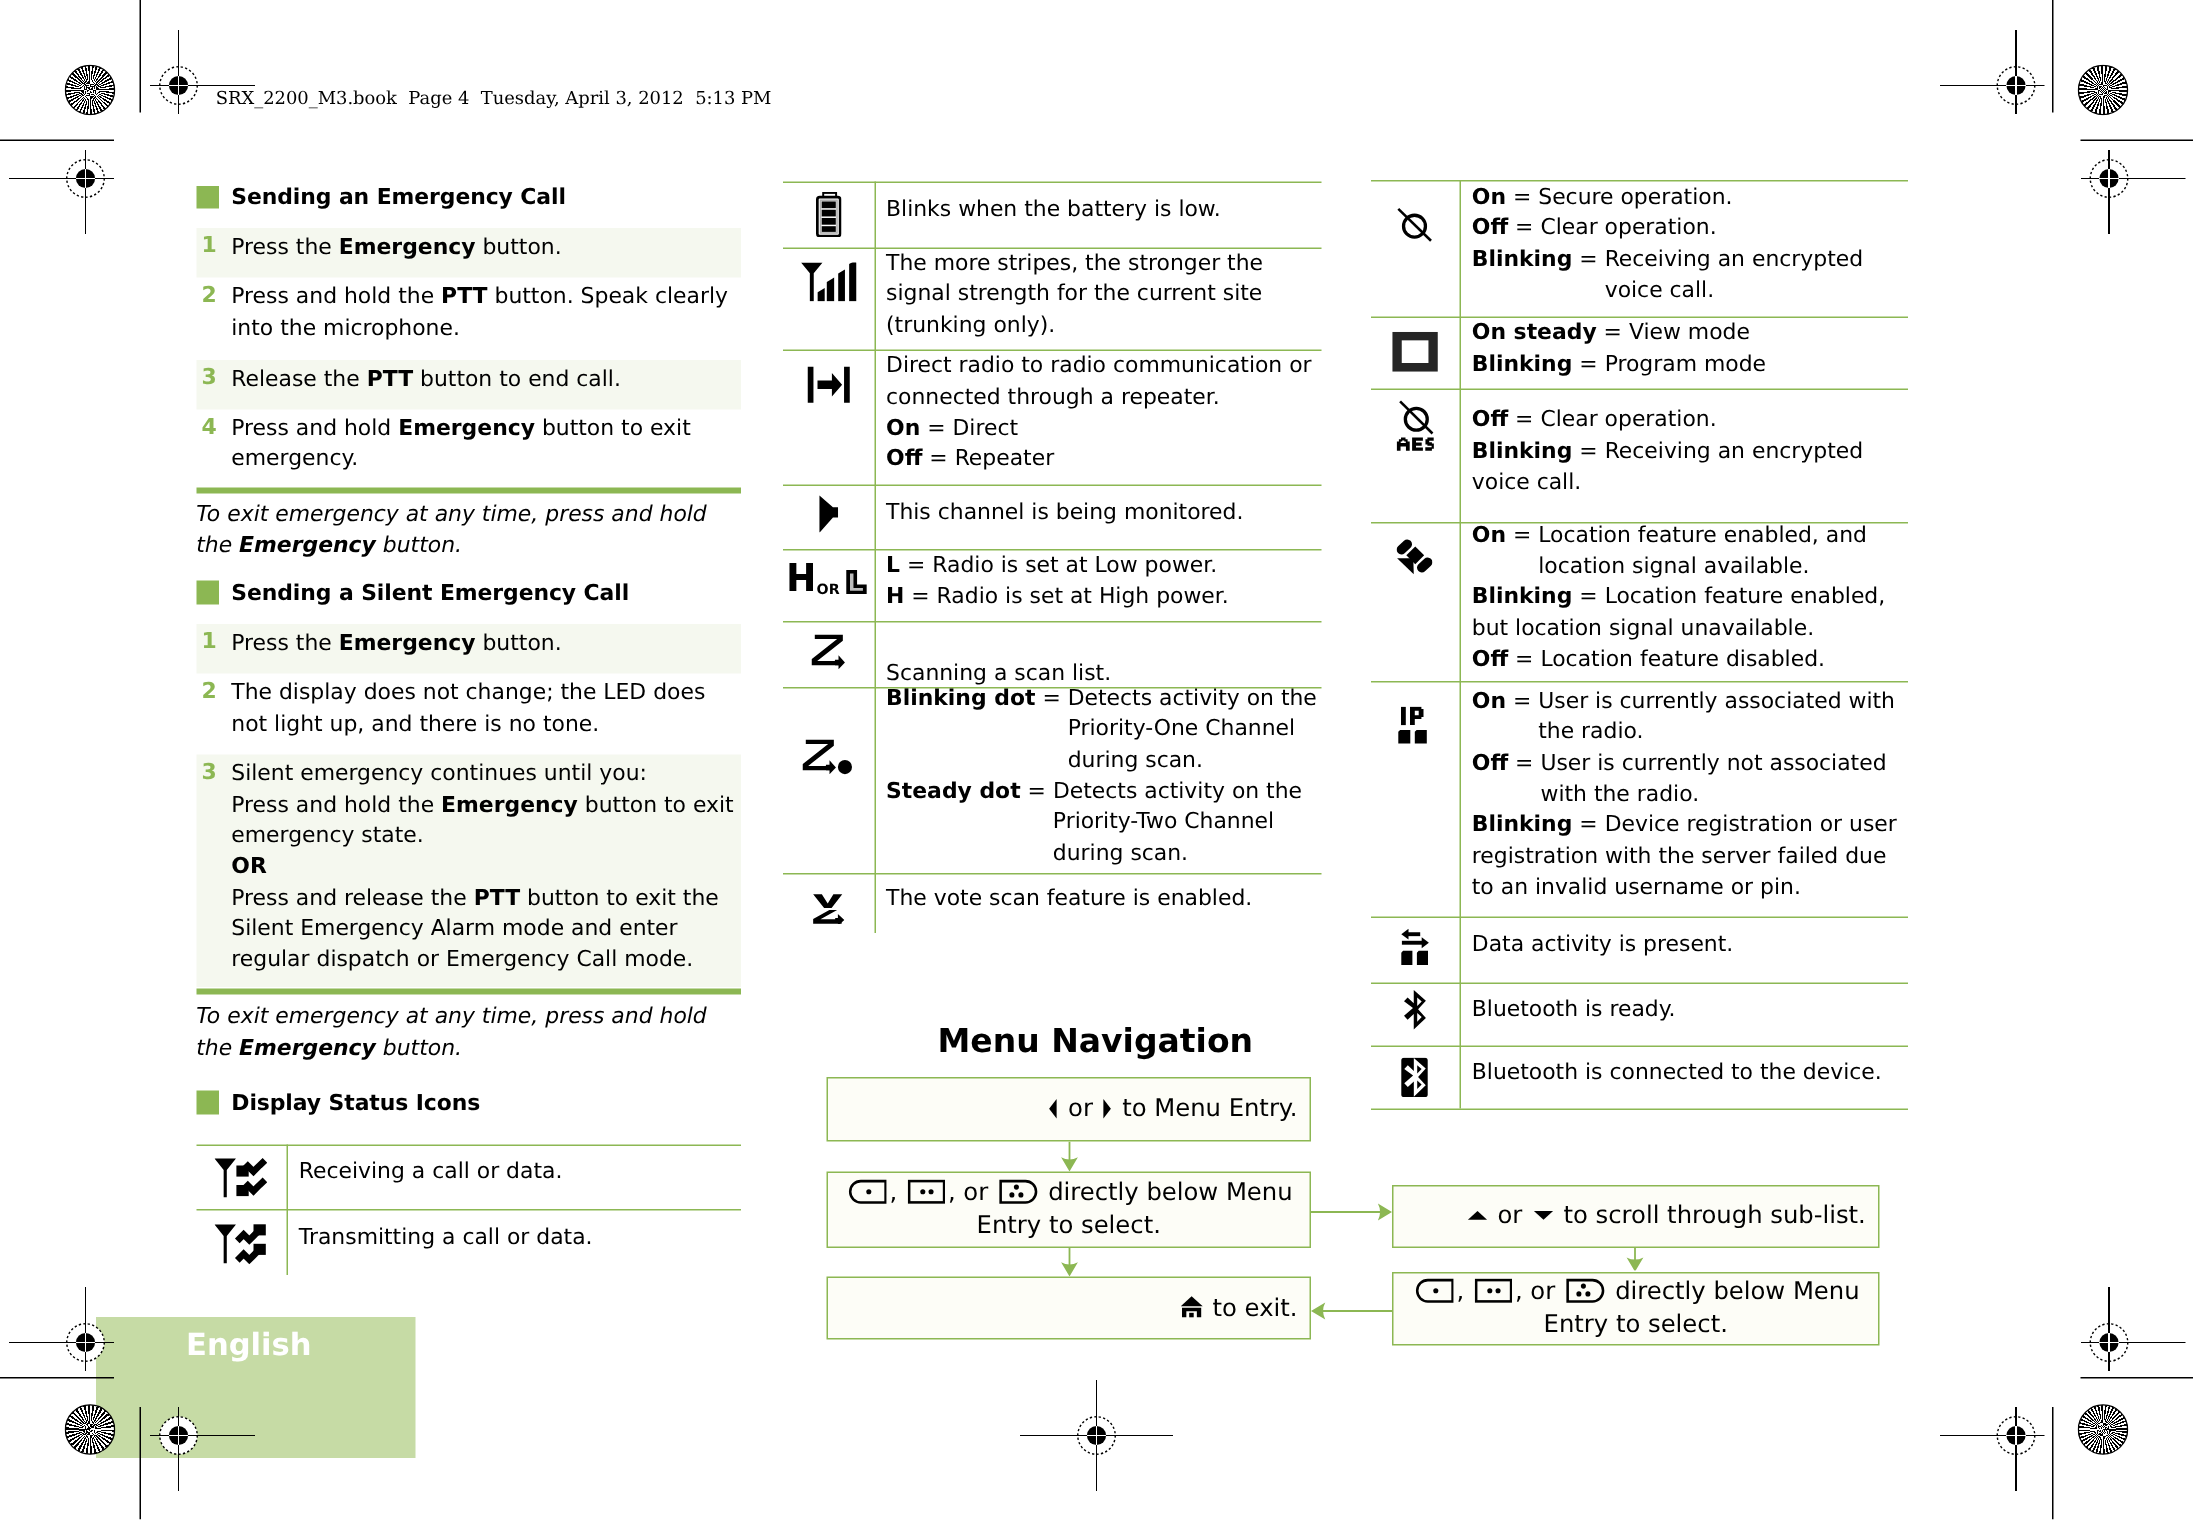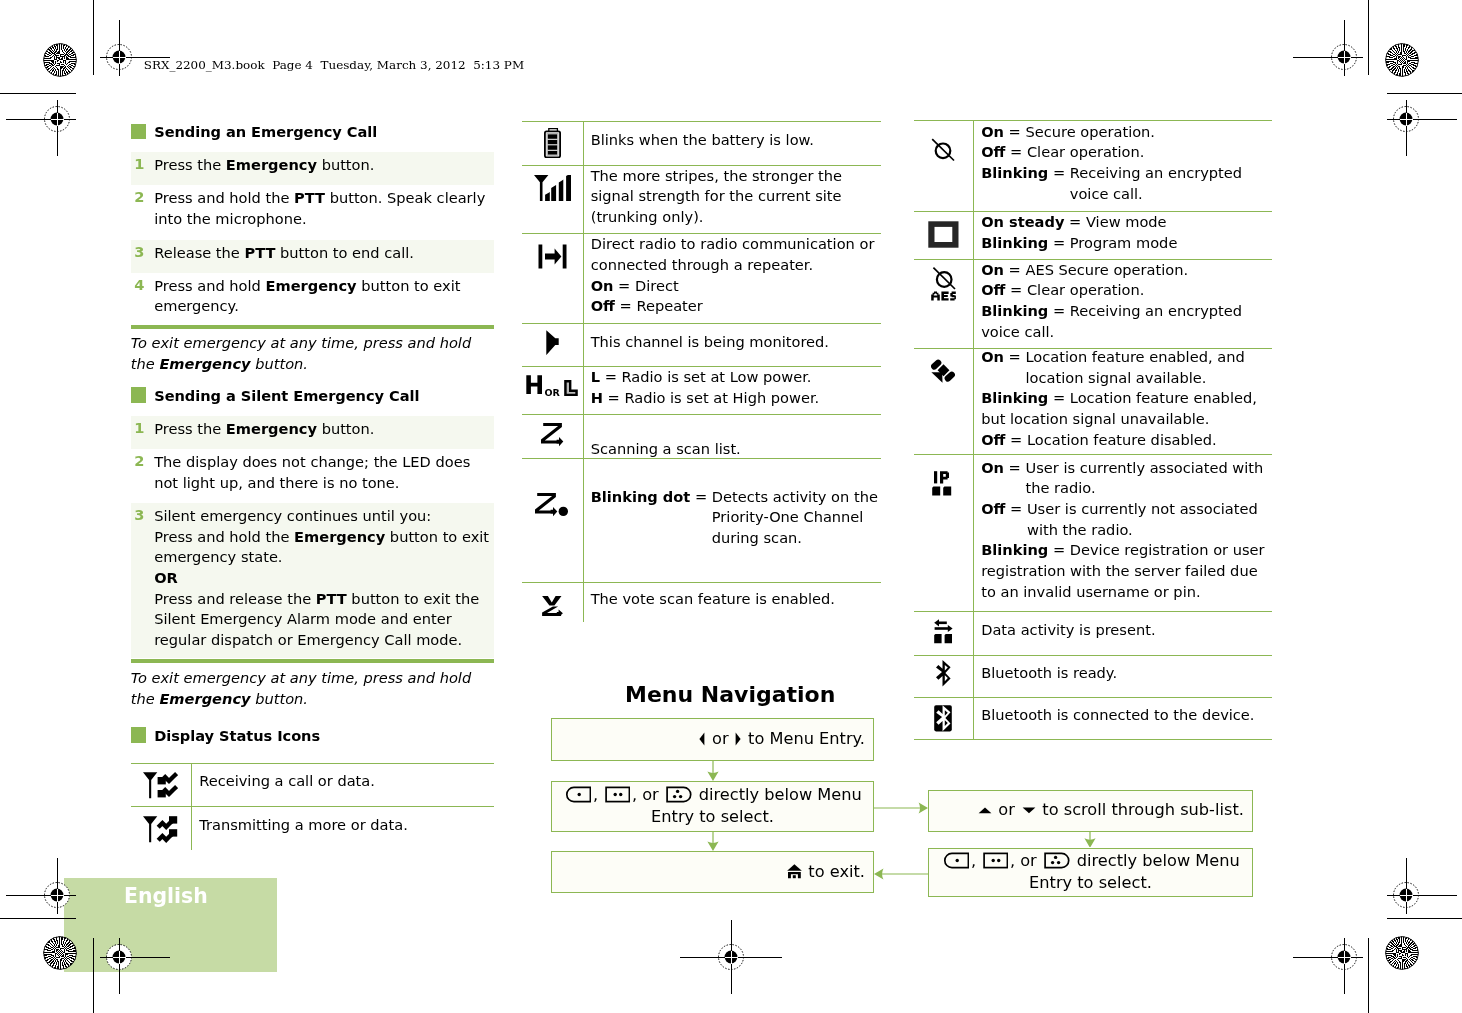--- a/index.html
+++ b/index.html
@@ -24,21 +24,21 @@
   font-size:16.2px;line-height:22.5px;box-sizing:border-box;padding:0 8px;}
 .mn-title{position:absolute;font-size:22px;font-weight:bold;}
 .tab{position:absolute;background:#c6dba5;}
 .tab-label{position:absolute;color:#fff;font-weight:bold;font-size:20.4px;line-height:26px;}
 b{font-weight:bold;}
 svg{display:block;}
 </style>
 </head>
 <body>
 
-<div class="hdr" style="left:143.8px;top:56.5px;">SRX_2200_M3.book  Page 4  Tuesday, March 3, 2012  5:13 PM</div>
+<div class="hdr" style="left:143.8px;top:56.5px;">SRX_2200_M3.book  Page 4  Tuesday, April 3, 2012  5:13 PM</div>
 <div>
 <div class="sec-sq" style="left:130.8px;top:123.5px;"></div>
 <div class="sec-title" style="left:154.2px;top:122.8px;">Sending an Emergency Call</div>
 <div class="stepband" style="left:130.8px;top:151.7px;width:363.2px;height:33.2px;"></div>
 <div class="stepband" style="left:130.8px;top:239.9px;width:363.2px;height:32.8px;"></div>
 <div class="stepnum" style="left:134.3px;top:154.6px;">1</div>
 <div class="steptxt" style="left:154.2px;top:154.6px;width:337.0px;">
       <span style="display:block;">Press the <b>Emergency</b> button.</span>
     </div>
 <div class="stepnum" style="left:134.3px;top:187.8px;">2</div>
@@ -110,21 +110,21 @@
           <rect x="11.4" y="0.0" width="8.2" height="7.4" fill="#000"></rect>
           <path d="M0.6 11.0 L4.8 6.8 L8.6 10.6 L12.6 6.6 L16.2 3.2" fill="none" stroke="#000" stroke-width="4.4" stroke-linejoin="miter" stroke-miterlimit="6"></path>
         </g>
 <g transform="translate(14.6,13.2)">
           <rect x="11.4" y="0.0" width="8.2" height="7.4" fill="#000"></rect>
           <path d="M0.6 11.0 L4.8 6.8 L8.6 10.6 L12.6 6.6 L16.2 3.2" fill="none" stroke="#000" stroke-width="4.4" stroke-linejoin="miter" stroke-miterlimit="6"></path>
         </g>
 </svg>
     </div>
 <div class="cell" style="left:199.2px;top:803.5px;height:43.89999999999998px;width:291.8px;">
-      <span style="display:block;">Transmitting a more or data.</span>
+      <span style="display:block;">Transmitting a call or data.</span>
     </div>
 </div>
 <div>
 <div class="rowline" style="left:521.9px;top:121.0px;width:358.9px;"></div>
 <div class="rowline" style="left:521.9px;top:165.3px;width:358.9px;"></div>
 <div class="rowline" style="left:521.9px;top:233.2px;width:358.9px;"></div>
 <div class="rowline" style="left:521.9px;top:323.1px;width:358.9px;"></div>
 <div class="rowline" style="left:521.9px;top:366.2px;width:358.9px;"></div>
 <div class="rowline" style="left:521.9px;top:414.1px;width:358.9px;"></div>
 <div class="rowline" style="left:521.9px;top:458.3px;width:358.9px;"></div>
@@ -199,20 +199,21 @@
     </div>
 <div class="iconcell" style="left:522.2px;top:492.9px;width:60px;height:40px;align-items:flex-start;">
       <svg width="33.5" height="24" viewBox="0 0 33.5 24">
 <path d="M2.2 0.0 H20.9 V4.1 L3.8 17.6 H18.4 V20.5 H0.0 V16.5 L17.1 3.0 H2.2 Z" fill="#000"></path>
 <path d="M18.0 13.9 L22.3 18.6 L18.0 23.2 V20.5 H15.6 V16.8 H18.0 Z" fill="#000"></path>
 <circle cx="28.3" cy="18.4" r="4.7" fill="#000"></circle>
 </svg>
     </div>
 <div class="cell" style="left:590.7px;top:455.8px;height:123.90000000000003px;width:290px;">
       <span style="display:block;padding-left:121.1px;text-indent:-121.1px;"><b>Blinking dot</b> = Detects activity on the Priority-One Channel during scan.</span>
+      <span style="display:block;padding-left:111.2px;text-indent:-111.2px;"><b>Steady dot</b> = Detects activity on the Priority-Two Channel during scan.</span>
     </div>
 <div class="iconcell" style="left:522.2px;top:595.6px;width:60px;height:40px;align-items:flex-start;">
       <svg width="21" height="20.4" viewBox="0 0 21 20.4">
 <path d="M0.1 0.1 H5.9 L9.8 6.4 L13.6 0.1 H19.5 L12.4 9.4 H7.4 Z" fill="#000"></path>
 <path d="M10.9 10.6 H16.1 L5.0 16.9 H19.1 V19.9 H0.1 V16.6 Z" fill="#000"></path>
 <path d="M16.6 13.4 L20.9 17.3 L16.6 21.1 V18.8 H14.8 V16.0 H16.6 Z" fill="#000"></path>
 </svg>
     </div>
 <div class="cell" style="left:590.7px;top:579.7px;height:39.799999999999955px;width:290px;">
       <span style="display:block;">The vote scan feature is enabled.</span>
@@ -255,21 +256,20 @@
 <circle cx="13.2" cy="14.5" r="7.3" fill="none" stroke="#000" stroke-width="2.2"></circle>
 <line x1="2.4" y1="2.6" x2="24.0" y2="24.0" stroke="#000" stroke-width="1.7"></line>
 <g fill="#000">
 <path d="M0.2 35.5 V29.4 H1.6 V27.8 H3.0 V26.6 H6.0 V27.8 H7.4 V29.4 H8.8 V35.5 H6.3 V32.6 H2.7 V35.5 Z M2.8 30.4 H6.2 V29.3 H5.2 V28.6 H3.8 V29.3 H2.8 Z"></path>
 <path d="M10.4 35.5 V26.6 H17.6 V28.9 H13.0 V30.0 H16.8 V32.1 H13.0 V33.3 H17.6 V35.5 Z"></path>
 <path d="M19.2 35.5 V33.2 H23.4 V32.2 H20.6 V31.4 H19.3 V27.9 H20.6 V26.6 H24.8 V28.9 H21.8 V29.9 H23.6 V30.6 H24.9 V34.2 H23.6 V35.5 Z"></path>
 </g>
 </svg>
     </div>
 <div class="cell" style="left:981.2px;top:256.8px;height:88.80000000000001px;width:292px;">
-      <span style="display:block;"><b>On</b> = AES Secure operation.</span>
       <span style="display:block;"><b>Off</b> = Clear operation.</span>
       <span style="display:block;"><b>Blinking</b> = Receiving an encrypted voice call.</span>
     </div>
 <div class="iconcell" style="left:913.4px;top:358.6px;width:60px;height:40px;align-items:flex-start;">
       <svg width="24" height="24" viewBox="0 0 24 24">
 <rect x="-0.6" y="2.4" width="11.6" height="6.4" rx="3.1" fill="#000" transform="rotate(-43 5.2 5.6)"></rect>
 <rect x="13.0" y="14.4" width="11.6" height="6.4" rx="3.1" fill="#000" transform="rotate(-43 18.8 17.6)"></rect>
 <rect x="8.3" y="7.0" width="8.4" height="8.4" fill="#000" transform="rotate(45 12.5 11.2)"></rect>
 <path d="M0.4 13.2 H11.2 L11.5 23.8 Z" fill="#000"></path>
 </svg>

